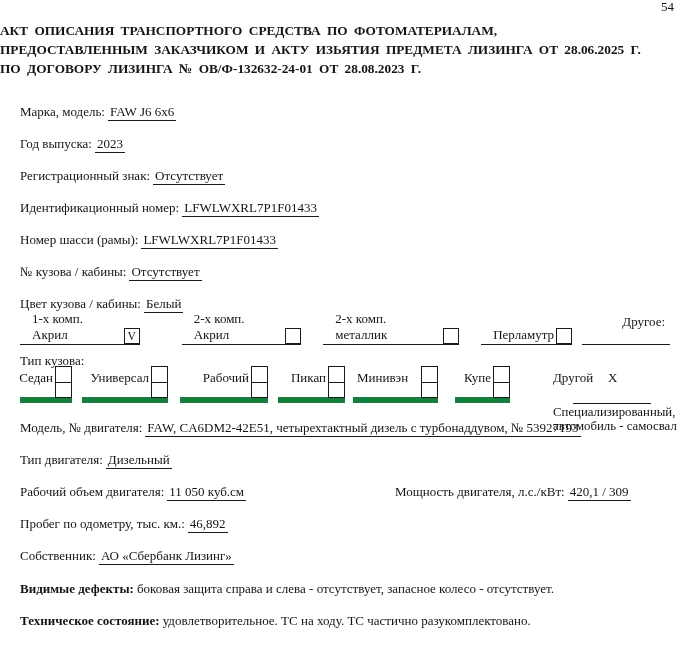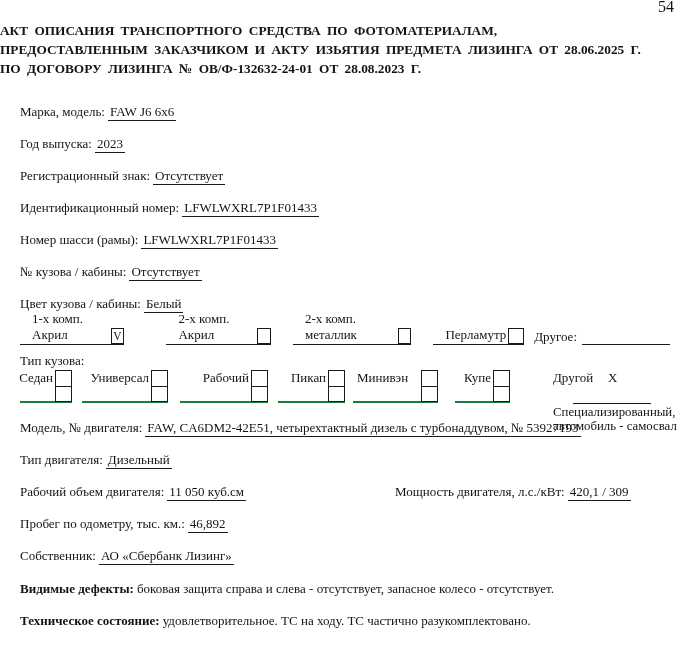--- a/index.html
+++ b/index.html
@@ -3,48 +3,48 @@
 <meta charset="utf-8">
 <style>
   * { box-sizing: border-box; }
   html, body { margin: 0; padding: 0; }
   body {
     width: 690px; height: 659px;
     background: #ffffff; color: #141414;
     font-family: "Liberation Serif", serif;
     font-size: 13px; overflow: hidden;
   }
-  .pagenum { text-align: right; padding-right: 16px; height: 14px; font-size: 16px; line-height: 14px; }
+  .pagenum { text-align: right; padding-right: 16px; height: 14px; font-size: 13px; line-height: 14px; }
   .title { font-weight: 700; text-align: left; font-size: 13.3px; line-height: 19px; margin-top: 7px; word-spacing: 3px; }
   .content { padding: 0 20px; }
   .fline { margin-top: 17px; line-height: 15px; white-space: nowrap; }
   .fline.first { margin-top: 26px; }
   .fline.gap { margin-top: 18px; }
   .val { border-bottom: 1px solid #1a1a1a; padding: 0 2px 1px 2px; margin-left: 3px; }
   .blbl { font-weight: 700; }
   .plainval { margin-left: 3px; }
 
   
   .paint-row { display: flex; align-items: flex-end; margin-top: 16px; height: 18px; }
   .popt { display: flex; align-items: flex-end; border-bottom: 1px solid #1a1a1a; padding-left: 12px; }
   .popt .plbl { padding-bottom: 1px; line-height: 16px; margin-top: 36px; }
   .pbox { width: 16px; height: 16px; border: 1px solid #1a1a1a; margin-left: 2px; background: #fff;
           font-size: 11.5px; line-height: 15px; text-align: center; }
   .popt.p1 { margin-right: 42px; }
   .popt.p2 { margin-right: 22px; }
   .popt.p3 { margin-right: 22px; }
   .popt.p4 { margin-right: 10px; }
-  .other-opt { display: flex; align-items: flex-end; }
+  .other-opt { display: flex; align-items: flex-end; flex-direction: column; }
   .oth-lbl { padding-bottom: 1px; margin-right: 5px; line-height: 14px; }
   .blank { width: 88px; height: 15px; border-bottom: 1px solid #1a1a1a; }
 
   
   .bt-label { margin-top: 8px; line-height: 15px; }
   .bt-row { display: flex; margin-top: 1px; margin-bottom: 16px; }
-  .bt-opt { position: relative; height: 34px; border-bottom: 2px solid #15803d; }
+  .bt-opt { position: relative; height: 34px; border-bottom: 6px solid #15803d; }
   .btlbl { position: absolute; top: 1px; right: 19px; white-space: nowrap; line-height: 15px; }
   .bt-opt.lbl-left .btlbl { right: auto; left: 4px; }
   .bt-box { position: absolute; right: 0; bottom: -1px; width: 17px; height: 32px; border: 1px solid #1a1a1a; background: #fff; }
   .bt-box::after { content: ""; position: absolute; left: 0; right: 0; top: 15px; border-top: 1px solid #1a1a1a; }
   .w1 { width: 52px; }
   .w2 { width: 86px; margin-left: 10px; }
   .w3 { width: 88px; margin-left: 12px; }
   .w4 { width: 67px; margin-left: 10px; }
   .w5 { width: 85px; margin-left: 8px; }
   .w6 { width: 55px; margin-left: 17px; }

